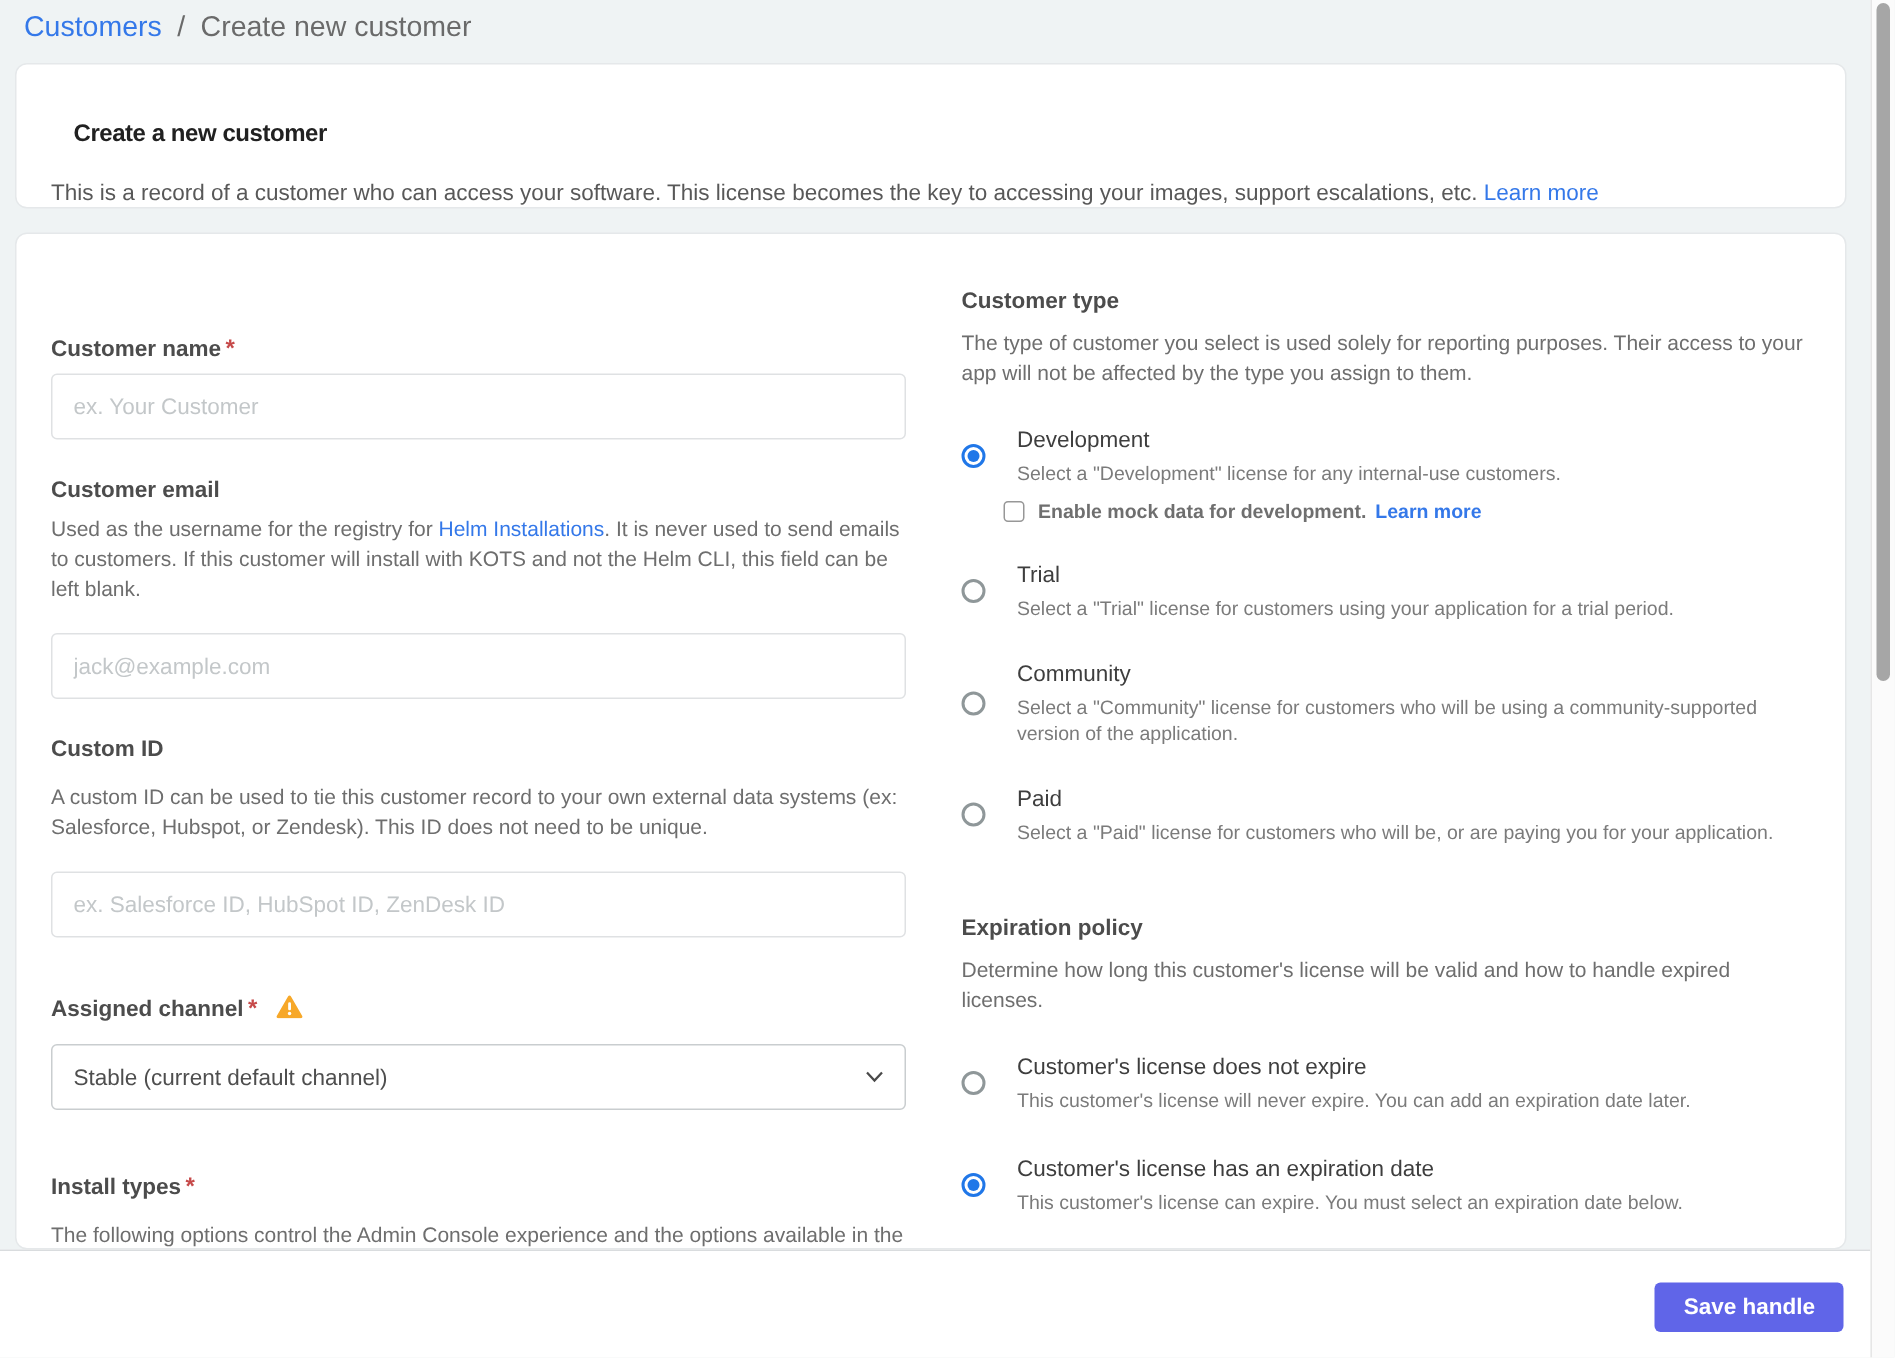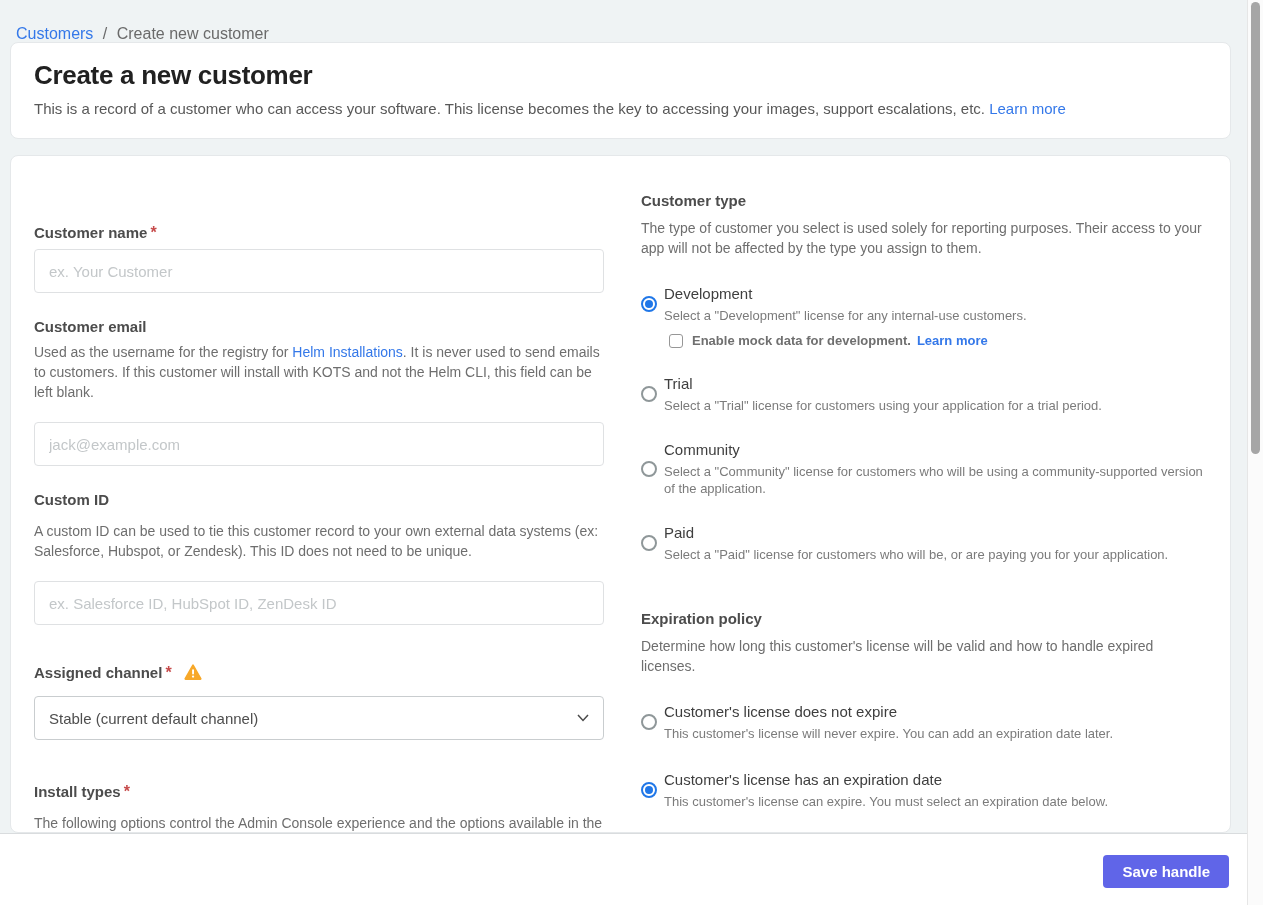--- a/index.html
+++ b/index.html
@@ -8,30 +8,30 @@
     width:1263px; height:905px;
     position:relative; overflow:hidden;
     background:#eff3f4;
     font-family:"Liberation Sans", sans-serif;
     color:#4c4c4c;
   }
   a { text-decoration:none; cursor:pointer; }
   .link { color:#3478e9; }
 
   
-  .breadcrumb { position:absolute; top:25px; left:16px; font-size:16px; color:#6a6a6a; }
+  .breadcrumb { position:absolute; top:8px; left:16px; font-size:19px; color:#6a6a6a; }
   .breadcrumb .sep { margin:0 5px; color:#6a6a6a; }
 
   
   .card {
     position:absolute; left:10px; width:1221px;
     background:#fff; border:1px solid #e5e8ea; border-radius:8px;
   }
   .header-card { top:42px; height:97px; padding:17px 23px 0; }
-  .page-title { margin:0; font-size:26px; line-height:30px; font-weight:700; color:#212121; letter-spacing:-0.3px; }
+  .page-title { margin:15px; font-size:16px; line-height:30px; font-weight:700; color:#212121; letter-spacing:-0.3px; }
   .header-desc { margin:10px 0 0; font-size:15px; color:#585858; }
 
   .form-card { top:155px; height:678px; overflow:hidden; }
   .col-left  { position:absolute; left:23px;  top:35px; width:570px;margin-top:32px; }
   .col-right { position:absolute; left:630px; top:35px; width:563px; }
 
   
   .field-label { font-size:15px; font-weight:600; color:#4c4c4c; line-height:19px; }
   .req { color:#c64a4a; margin-left:3px; font-weight:600; }
   .help { margin:6px 0 0; font-size:14px; line-height:20px; color:#6e6e6e; }
@@ -53,21 +53,21 @@
     padding:0 14px; font-size:15px; color:#4e4e4e; cursor:pointer;text-align:center;
   }
   .warn-icon { margin-left:8px; vertical-align:-2px; }
 
   
   .section-label { font-size:15px; font-weight:600; color:#4c4c4c; line-height:19px; }
   .section-desc { margin-top:8px; font-size:14px; line-height:20px; color:#6e6e6e; }
   .options { margin-top:26px; }
   .option { margin-top:0; }
   .option + .option { margin-top:26px; }
-  .option-main { display:flex; align-items:center; gap:7px; }
+  .option-main { display:flex; align-items:center; gap:21px; }
   .option-text {}
   .option-label { font-size:15px; font-weight:500; color:#3e3e3e; line-height:19px; cursor:pointer; }
   .option-desc { margin-top:4px; font-size:13px; line-height:17px; color:#7b7b7b; }
   .radio {
     width:16px; height:16px; border-radius:50%; flex:none;
     border:2px solid #8f9799; background:#fff; position:relative; cursor:pointer;
   }
   .radio.checked { border-color:#2077e8; }
   .radio.checked::after {
     content:""; position:absolute; left:2px; top:2px; right:2px; bottom:2px;

